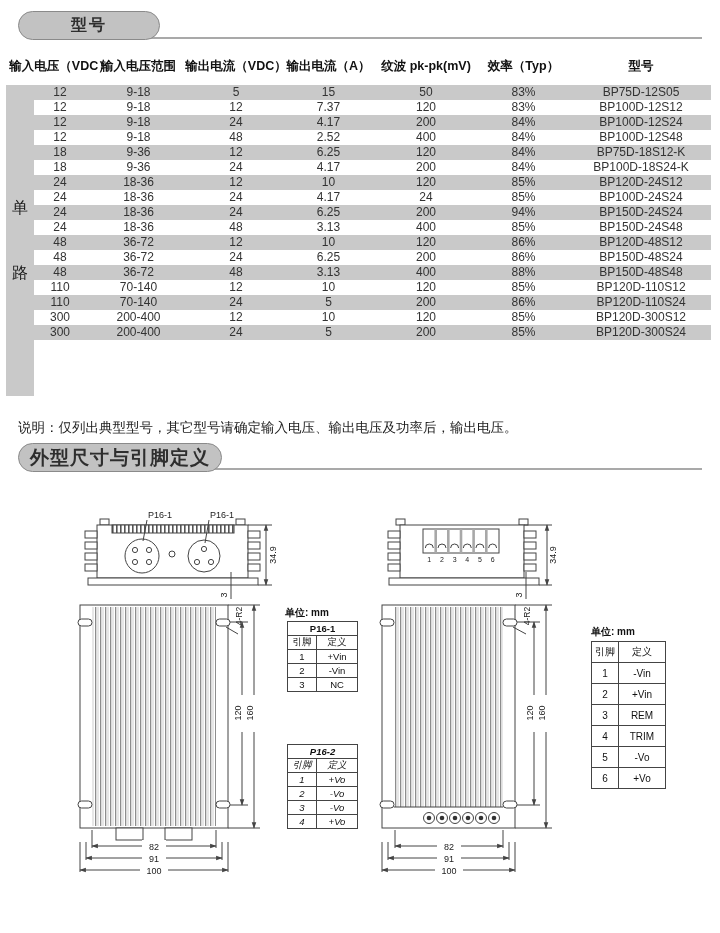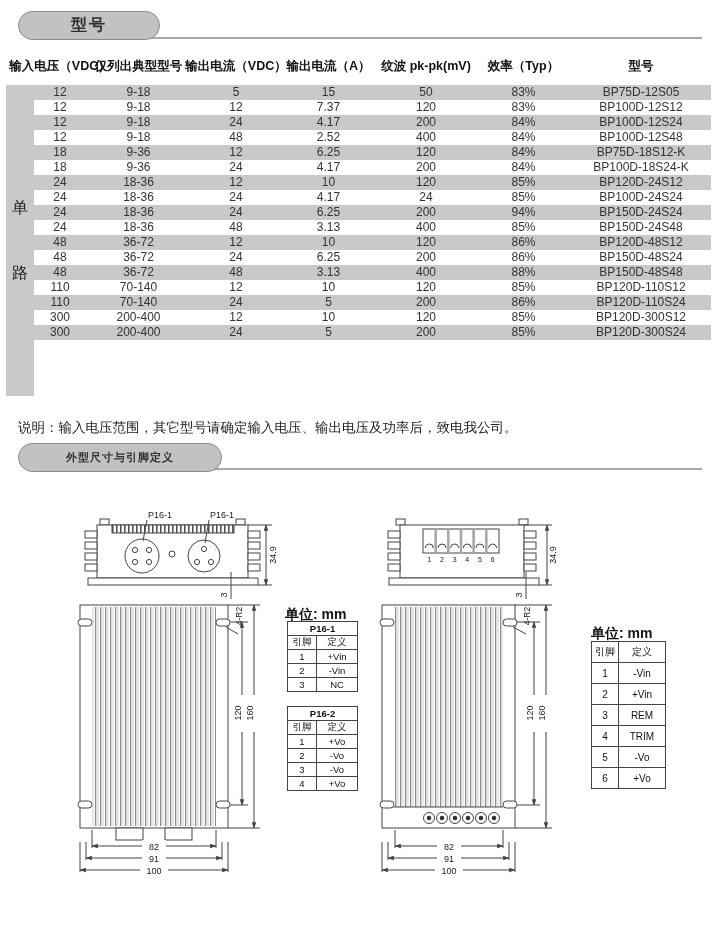--- a/index.html
+++ b/index.html
@@ -7,21 +7,21 @@
     width:720px;height:933px;position:relative;overflow:hidden;
     background:#ffffff;color:#222;
     font-family:"Liberation Sans", sans-serif;
   }
   .pill{
     position:absolute;background:#c2c2c2;border:1.5px solid #8a8a8a;
     border-radius:16px;display:flex;align-items:center;justify-content:center;
     font-weight:bold;color:#2e2e2e;z-index:3;
   }
   #pill-models{left:18px;top:11px;width:140px;height:27px;font-size:16px;letter-spacing:2px;}
-  #pill-outline{left:18px;top:443px;width:202px;height:27px;font-size:11px;letter-spacing:1px;text-align:right;}
+  #pill-outline{left:18px;top:443px;width:202px;height:27px;font-size:19px;letter-spacing:1px;text-align:right;}
   .rule{position:absolute;height:2px;background:#a9a9a9;z-index:1;}
   #rule-models{left:46px;top:37px;width:656px;}
   #rule-outline{left:46px;top:468px;width:656px;}
 
   
   #thead{
     position:absolute;left:34px;top:48px;width:677px;height:37px;
     display:flex;align-items:center;font-size:12.5px;font-weight:bold;color:#111;
   }
   .c{text-align:center;flex:none;}
@@ -35,53 +35,53 @@
     position:absolute;left:6px;top:85px;width:28px;height:311px;background:#c9c9c9;
     display:flex;flex-direction:column;align-items:center;justify-content:center;
     gap:44px;font-size:16px;color:#1c1c1c;
   }
   #note{position:absolute;left:18px;top:405px;font-size:13.5px;color:#1c1c1c;}
 
   
   #drawings{position:absolute;left:0;top:498px;z-index:1;}
 
   
-  .unit-label{position:absolute;font-size:14px;font-weight:bold;color:#111;z-index:4;}
+  .unit-label{position:absolute;font-size:10px;font-weight:bold;color:#111;z-index:4;}
   #unit-mid{left:285px;top:606px;}
   #unit-right{left:591px;top:625px;}
   table.pintable{
     position:absolute;border-collapse:collapse;background:#fff;color:#111;
     font-size:9.5px;z-index:4;table-layout:fixed;
   }
   table.pintable th,table.pintable td{
     border:1px solid #444;text-align:center;padding:0;font-weight:normal;
     overflow:hidden;white-space:nowrap;
   }
   table.pintable .title{font-weight:bold;}
   #p16-1{left:287px;top:621px;}
-  #p16-2{left:287px;top:706px;}
+  #p16-2{left:287px;top:744px;font-style:italic;}
   #p16-1 th,#p16-1 td,#p16-2 th,#p16-2 td{height:13px;}
   #p16-1 .col-pin,#p16-2 .col-pin{width:28px;}
   #p16-1 .col-def,#p16-2 .col-def{width:40px;}
   #terminal-table{left:591px;top:641px;font-size:10px;}
   #terminal-table th,#terminal-table td{height:20px;}
   #terminal-table .col-pin{width:26px;}
   #terminal-table .col-def{width:46px;}
 
   svg text{fill:#222;font-family:"Liberation Sans",sans-serif;}
 </style>
 </head>
 <body>
 
 <div class="rule" id="rule-models"></div>
 <div class="pill" id="pill-models">型号</div>
 
 <div id="thead">
   <span class="c c0">输入电压（VDC）</span>
-  <span class="c c1">仅列出典型型号</span>
+  <span class="c c1">输入电压范围</span>
   <span class="c c2">输出电流（VDC）</span>
   <span class="c c3">输出电流（A）</span>
   <span class="c c4">纹波 pk-pk(mV)</span>
   <span class="c c5">效率（Typ）</span>
   <span class="c c6">型号</span>
 </div>
 
 <div id="side-band">
   <span>单</span>
   <span>路</span>
@@ -236,21 +236,21 @@
       <span class="c c0">300</span>
       <span class="c c1">200-400</span>
       <span class="c c2">24</span>
       <span class="c c3">5</span>
       <span class="c c4">200</span>
       <span class="c c5">85%</span>
       <span class="c c6">BP120D-300S24</span>
     </div>
   </div>
 
-<p id="note">说明：输入电压范围，其它型号请确定输入电压、输出电压及功率后，致电我公司。</p>
+<p id="note">说明：仅列出典型型号，其它型号请确定输入电压、输出电压及功率后，输出电压。</p>
 
 <div class="rule" id="rule-outline"></div>
 <div class="pill" id="pill-outline">外型尺寸与引脚定义</div>
 
 <svg id="drawings" width="720" height="435" viewBox="0 0 720 435">
   <defs>
     <pattern id="fins" width="5" height="6" patternUnits="userSpaceOnUse">
       <rect width="5" height="6" fill="#ffffff"></rect>
       <rect width="1.3" height="6" fill="#8d8d8d"></rect>
       <rect x="2.6" width="0.8" height="6" fill="#c4c4c4"></rect>

